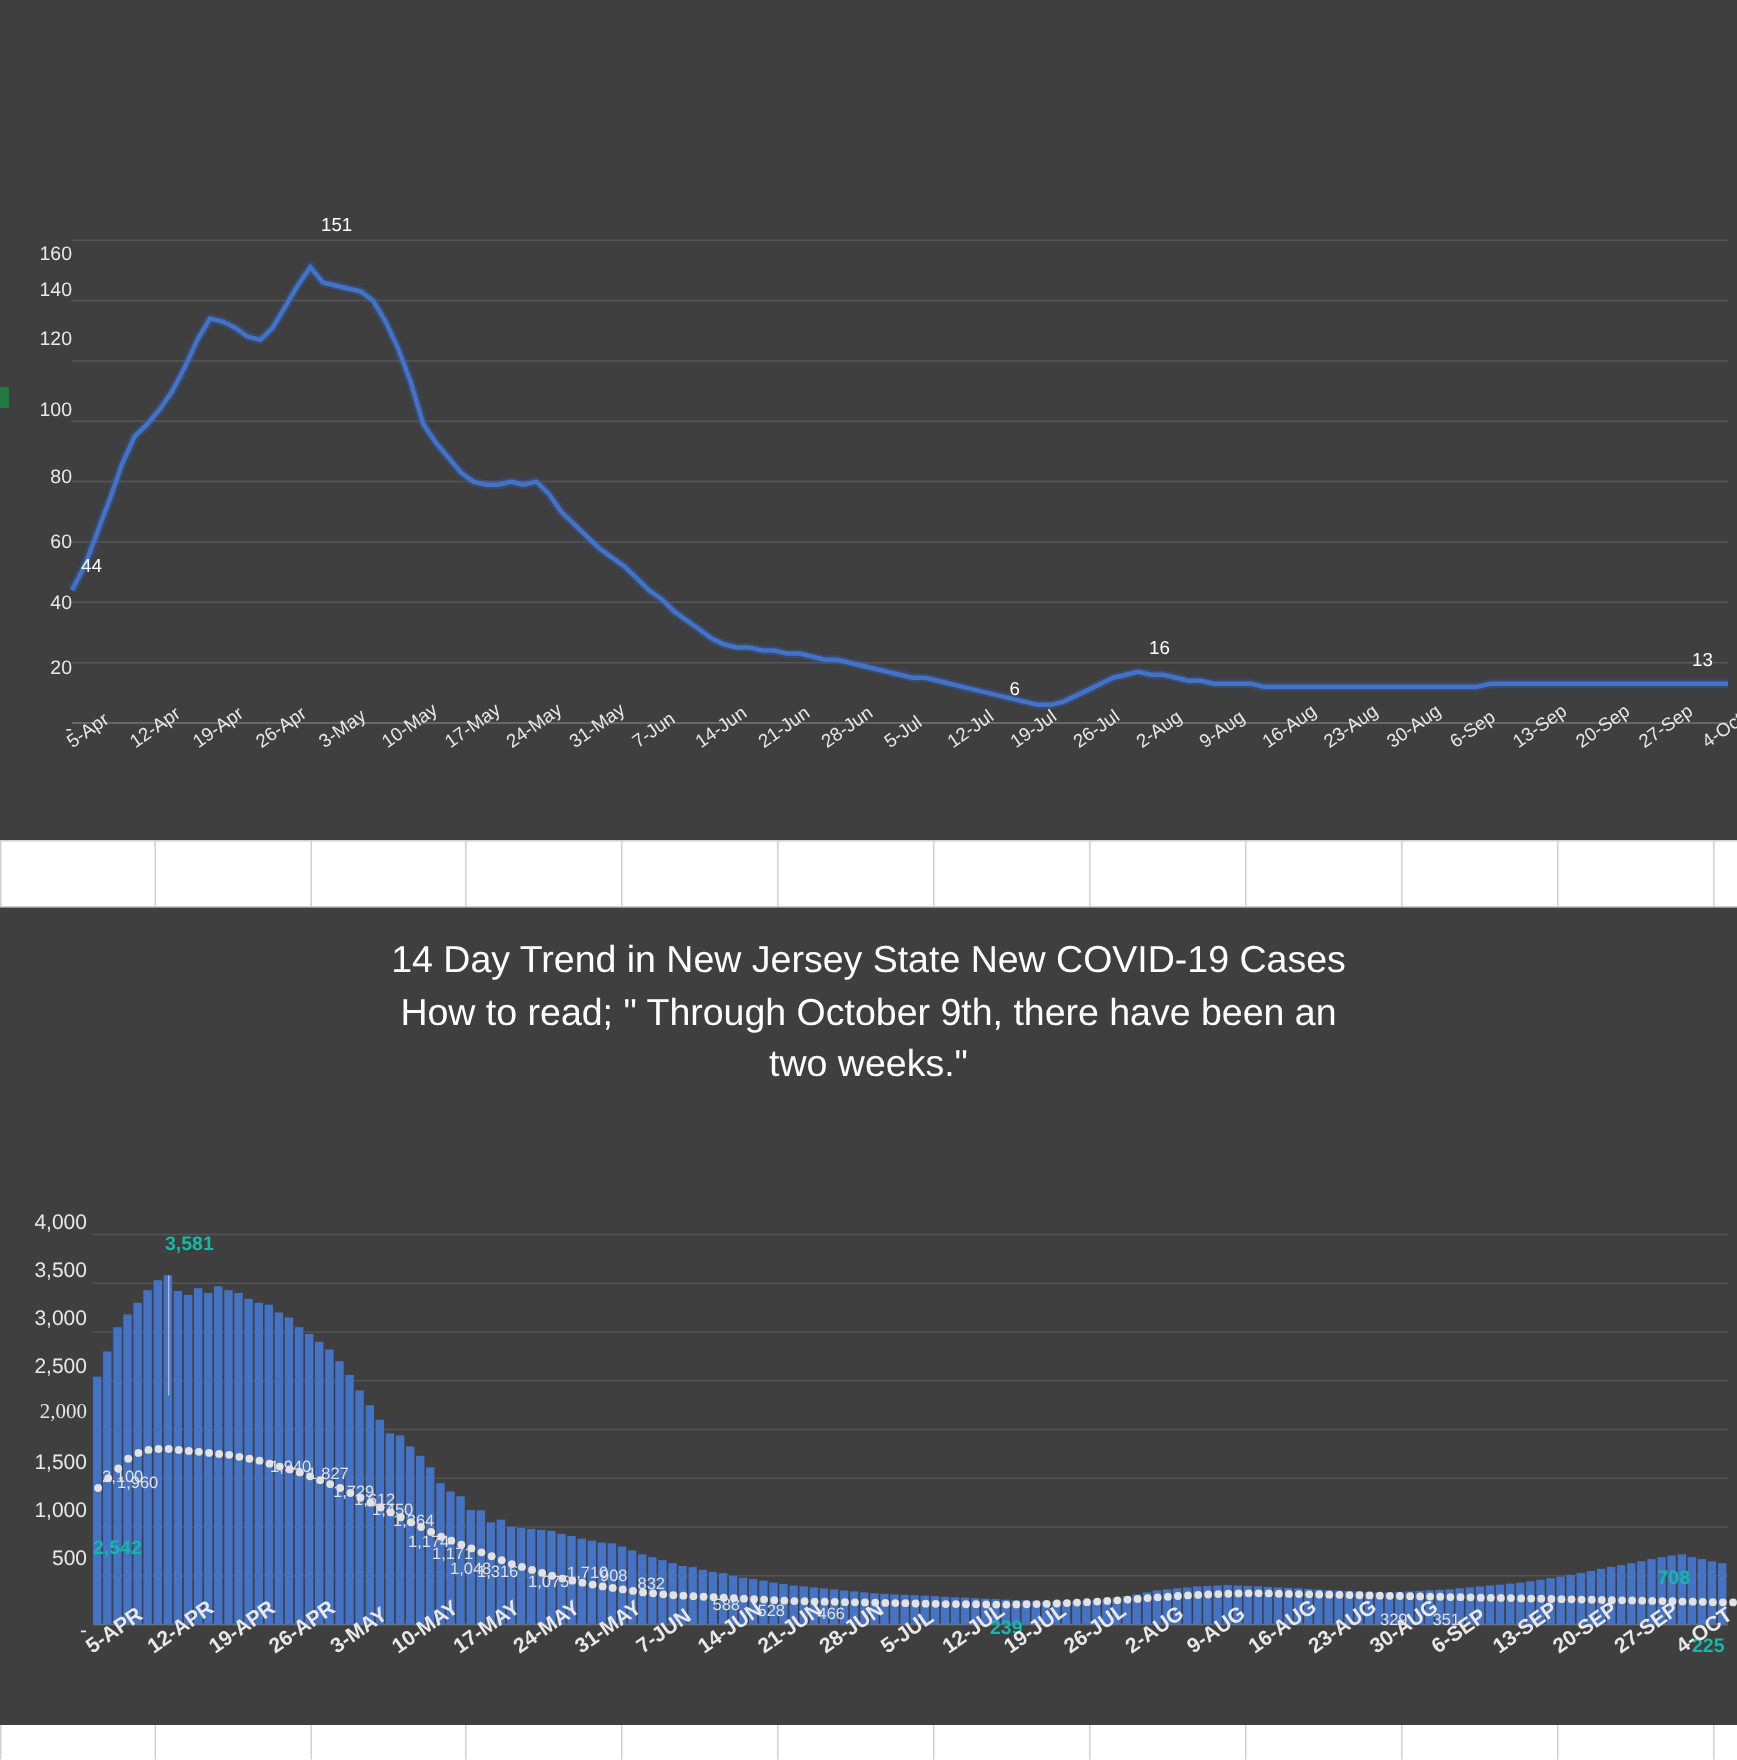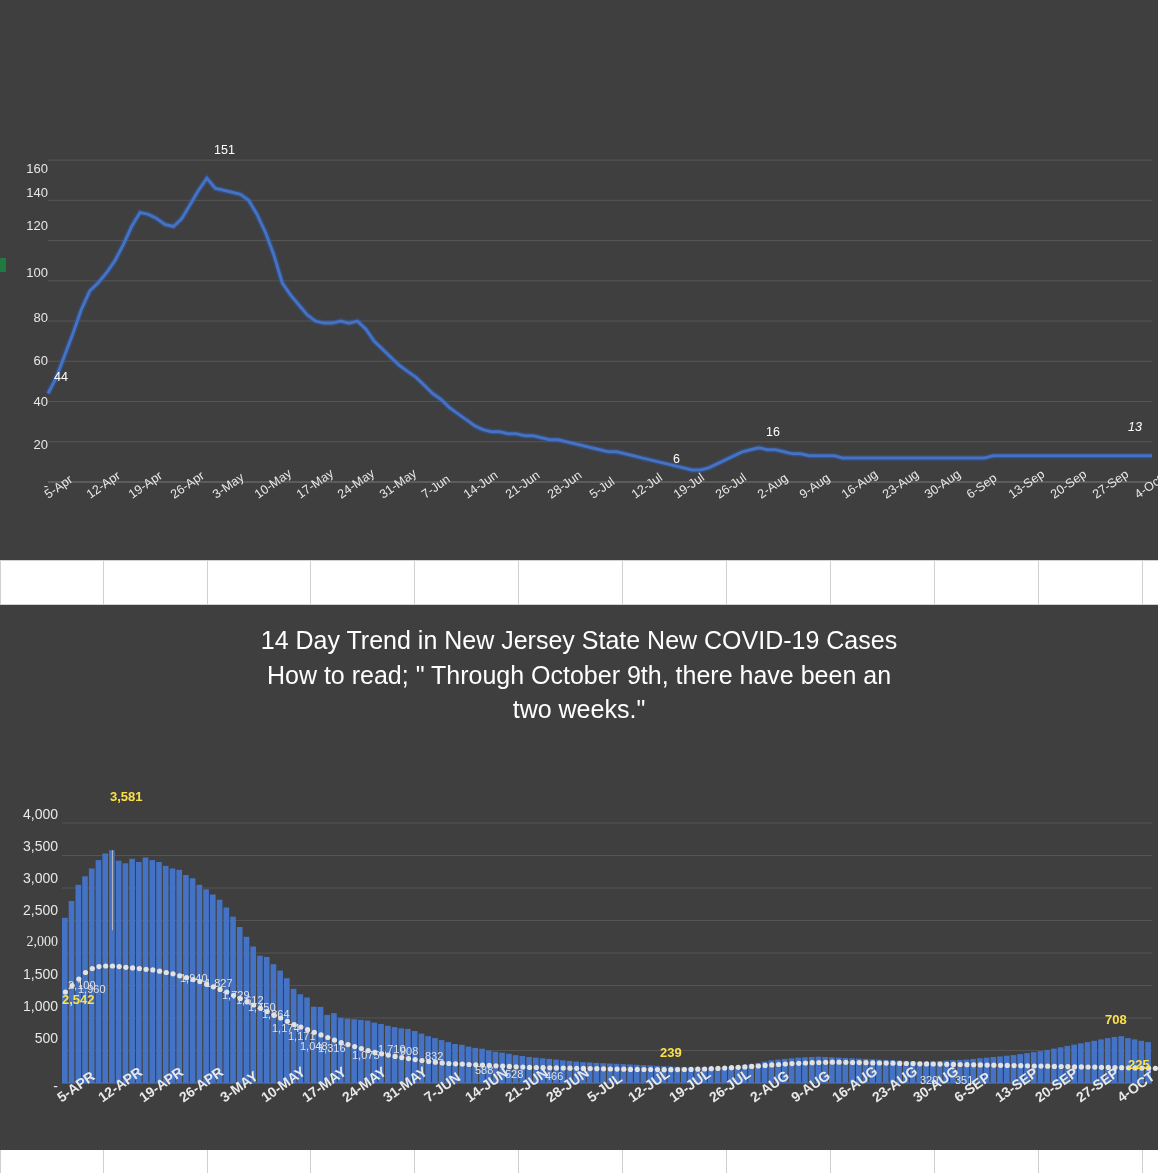--- a/index.html
+++ b/index.html
@@ -17,21 +17,21 @@
   .t-line{font-weight:bold;font-size:17px;line-height:1.28;letter-spacing:0.1px;}
   .t-line .u{text-decoration:underline;}
   .title-block2{text-align:center;padding-top:18px;}
   .t2-line{font-size:25px;line-height:1.38;}
   .t2-line .u{text-decoration:underline;}
   .ylabel{position:absolute;font-size:13px;color:#e8e8e8;text-align:right;white-space:nowrap;}
   .ylabel2{position:absolute;font-size:14px;color:#e8e8e8;text-align:right;white-space:nowrap;}
   .xlabel{position:absolute;font-size:12.5px;color:#e8e8e8;white-space:nowrap;transform-origin:left top;transform:rotate(-35deg);}
   .xlabel2{position:absolute;font-size:14px;color:#e8e8e8;white-space:nowrap;transform-origin:left top;transform:rotate(-35deg);font-weight:bold;}
   .ann{position:absolute;font-size:12.5px;color:#ffffff;white-space:nowrap;}
-  .ann2{position:absolute;font-size:13px;color:#fde047;white-space:nowrap;font-weight:bold;}
+  .ann2{position:absolute;font-size:13px;color:#14b8a6;white-space:nowrap;font-weight:bold;margin-top:32px;}
   .ann2s{position:absolute;font-size:11px;color:#e0e0e0;white-space:nowrap;}
   .greenmark{position:absolute;left:0;width:6px;height:14px;background:#1f7a3f;}
   svg{display:block;}
 </style>
 </head>
 <body>
 
 <div class="panel" id="panel-top">
 
   <div class="greenmark" style="top:258px;"></div>
@@ -58,21 +58,21 @@
       <line x1="48" y1="160.11764705882354" x2="1152" y2="160.11764705882354" stroke="#575757" stroke-width="1"></line>
       <line x1="48" y1="482" x2="1152" y2="482" stroke="#6f6f6f" stroke-width="1"></line>
       <path d="M48.0,393.5 L56.4,377.4 L64.7,355.3 L73.1,333.1 L81.5,309.0 L89.8,290.9 L98.2,282.8 L106.5,272.8 L114.9,260.7 L123.3,244.6 L131.6,226.5 L140.0,212.4 L148.4,214.4 L156.7,218.5 L165.1,224.5 L173.5,226.5 L181.8,218.5 L190.2,204.4 L198.5,190.3 L206.9,178.2 L215.3,188.3 L223.6,190.3 L232.0,192.3 L240.4,194.3 L248.7,200.4 L257.1,214.4 L265.5,232.5 L273.8,254.7 L282.2,282.8 L290.5,294.9 L298.9,305.0 L307.3,315.0 L315.6,321.1 L324.0,323.1 L332.4,323.1 L340.7,321.1 L349.1,323.1 L357.5,321.1 L365.8,329.1 L374.2,341.2 L382.5,349.2 L390.9,357.3 L399.3,365.3 L407.6,371.4 L416.0,377.4 L424.4,385.4 L432.7,393.5 L441.1,399.5 L449.5,407.6 L457.8,413.6 L466.2,419.6 L474.5,425.7 L482.9,429.7 L491.3,431.7 L499.6,431.7 L508.0,433.7 L516.4,433.7 L524.7,435.7 L533.1,435.7 L541.5,437.7 L549.8,439.8 L558.2,439.8 L566.5,441.8 L574.9,443.8 L583.3,445.8 L591.6,447.8 L600.0,449.8 L608.4,451.8 L616.7,451.8 L625.1,453.8 L633.5,455.8 L641.8,457.9 L650.2,459.9 L658.5,461.9 L666.9,463.9 L675.3,465.9 L683.6,467.9 L692.0,469.9 L700.4,469.9 L708.7,467.9 L717.1,463.9 L725.5,459.9 L733.8,455.8 L742.2,451.8 L750.5,449.8 L758.9,447.8 L767.3,449.8 L775.6,449.8 L784.0,451.8 L792.4,453.8 L800.7,453.8 L809.1,455.8 L817.5,455.8 L825.8,455.8 L834.2,455.8 L842.5,457.9 L850.9,457.9 L859.3,457.9 L867.6,457.9 L876.0,457.9 L884.4,457.9 L892.7,457.9 L901.1,457.9 L909.5,457.9 L917.8,457.9 L926.2,457.9 L934.5,457.9 L942.9,457.9 L951.3,457.9 L959.6,457.9 L968.0,457.9 L976.4,457.9 L984.7,457.9 L993.1,455.8 L1001.5,455.8 L1009.8,455.8 L1018.2,455.8 L1026.5,455.8 L1034.9,455.8 L1043.3,455.8 L1051.6,455.8 L1060.0,455.8 L1068.4,455.8 L1076.7,455.8 L1085.1,455.8 L1093.5,455.8 L1101.8,455.8 L1110.2,455.8 L1118.5,455.8 L1126.9,455.8 L1135.3,455.8 L1143.6,455.8 L1152.0,455.8 " fill="none" stroke="#2f5fc0" stroke-width="6" opacity="0.35"></path>
       <path d="M48.0,393.5 L56.4,377.4 L64.7,355.3 L73.1,333.1 L81.5,309.0 L89.8,290.9 L98.2,282.8 L106.5,272.8 L114.9,260.7 L123.3,244.6 L131.6,226.5 L140.0,212.4 L148.4,214.4 L156.7,218.5 L165.1,224.5 L173.5,226.5 L181.8,218.5 L190.2,204.4 L198.5,190.3 L206.9,178.2 L215.3,188.3 L223.6,190.3 L232.0,192.3 L240.4,194.3 L248.7,200.4 L257.1,214.4 L265.5,232.5 L273.8,254.7 L282.2,282.8 L290.5,294.9 L298.9,305.0 L307.3,315.0 L315.6,321.1 L324.0,323.1 L332.4,323.1 L340.7,321.1 L349.1,323.1 L357.5,321.1 L365.8,329.1 L374.2,341.2 L382.5,349.2 L390.9,357.3 L399.3,365.3 L407.6,371.4 L416.0,377.4 L424.4,385.4 L432.7,393.5 L441.1,399.5 L449.5,407.6 L457.8,413.6 L466.2,419.6 L474.5,425.7 L482.9,429.7 L491.3,431.7 L499.6,431.7 L508.0,433.7 L516.4,433.7 L524.7,435.7 L533.1,435.7 L541.5,437.7 L549.8,439.8 L558.2,439.8 L566.5,441.8 L574.9,443.8 L583.3,445.8 L591.6,447.8 L600.0,449.8 L608.4,451.8 L616.7,451.8 L625.1,453.8 L633.5,455.8 L641.8,457.9 L650.2,459.9 L658.5,461.9 L666.9,463.9 L675.3,465.9 L683.6,467.9 L692.0,469.9 L700.4,469.9 L708.7,467.9 L717.1,463.9 L725.5,459.9 L733.8,455.8 L742.2,451.8 L750.5,449.8 L758.9,447.8 L767.3,449.8 L775.6,449.8 L784.0,451.8 L792.4,453.8 L800.7,453.8 L809.1,455.8 L817.5,455.8 L825.8,455.8 L834.2,455.8 L842.5,457.9 L850.9,457.9 L859.3,457.9 L867.6,457.9 L876.0,457.9 L884.4,457.9 L892.7,457.9 L901.1,457.9 L909.5,457.9 L917.8,457.9 L926.2,457.9 L934.5,457.9 L942.9,457.9 L951.3,457.9 L959.6,457.9 L968.0,457.9 L976.4,457.9 L984.7,457.9 L993.1,455.8 L1001.5,455.8 L1009.8,455.8 L1018.2,455.8 L1026.5,455.8 L1034.9,455.8 L1043.3,455.8 L1051.6,455.8 L1060.0,455.8 L1068.4,455.8 L1076.7,455.8 L1085.1,455.8 L1093.5,455.8 L1101.8,455.8 L1110.2,455.8 L1118.5,455.8 L1126.9,455.8 L1135.3,455.8 L1143.6,455.8 L1152.0,455.8 " fill="none" stroke="#4472c4" stroke-width="3"></path>
     </svg>
 
   <div class="ann" style="left:54px;top:370px;">44</div>
   <div class="ann" style="left:214px;top:143px;">151</div>
   <div class="ann" style="left:673px;top:452px;">6</div>
   <div class="ann" style="left:766px;top:425px;">16</div>
-  <div class="ann" style="left:1128px;top:420px;font-style:italic;">13</div>
+  <div class="ann" style="left:1128px;top:433px;">13</div>
 
   <div id="mercer-xlabels">
       <div class="xlabel" style="left: 42px; top: 490px;">5-Apr</div>
       <div class="xlabel" style="left: 83.9231px; top: 490px;">12-Apr</div>
       <div class="xlabel" style="left: 125.846px; top: 490px;">19-Apr</div>
       <div class="xlabel" style="left: 167.769px; top: 490px;">26-Apr</div>
       <div class="xlabel" style="left: 209.692px; top: 490px;">3-May</div>
       <div class="xlabel" style="left: 251.615px; top: 490px;">10-May</div>
       <div class="xlabel" style="left: 293.538px; top: 490px;">17-May</div>
       <div class="xlabel" style="left: 335.462px; top: 490px;">24-May</div>

